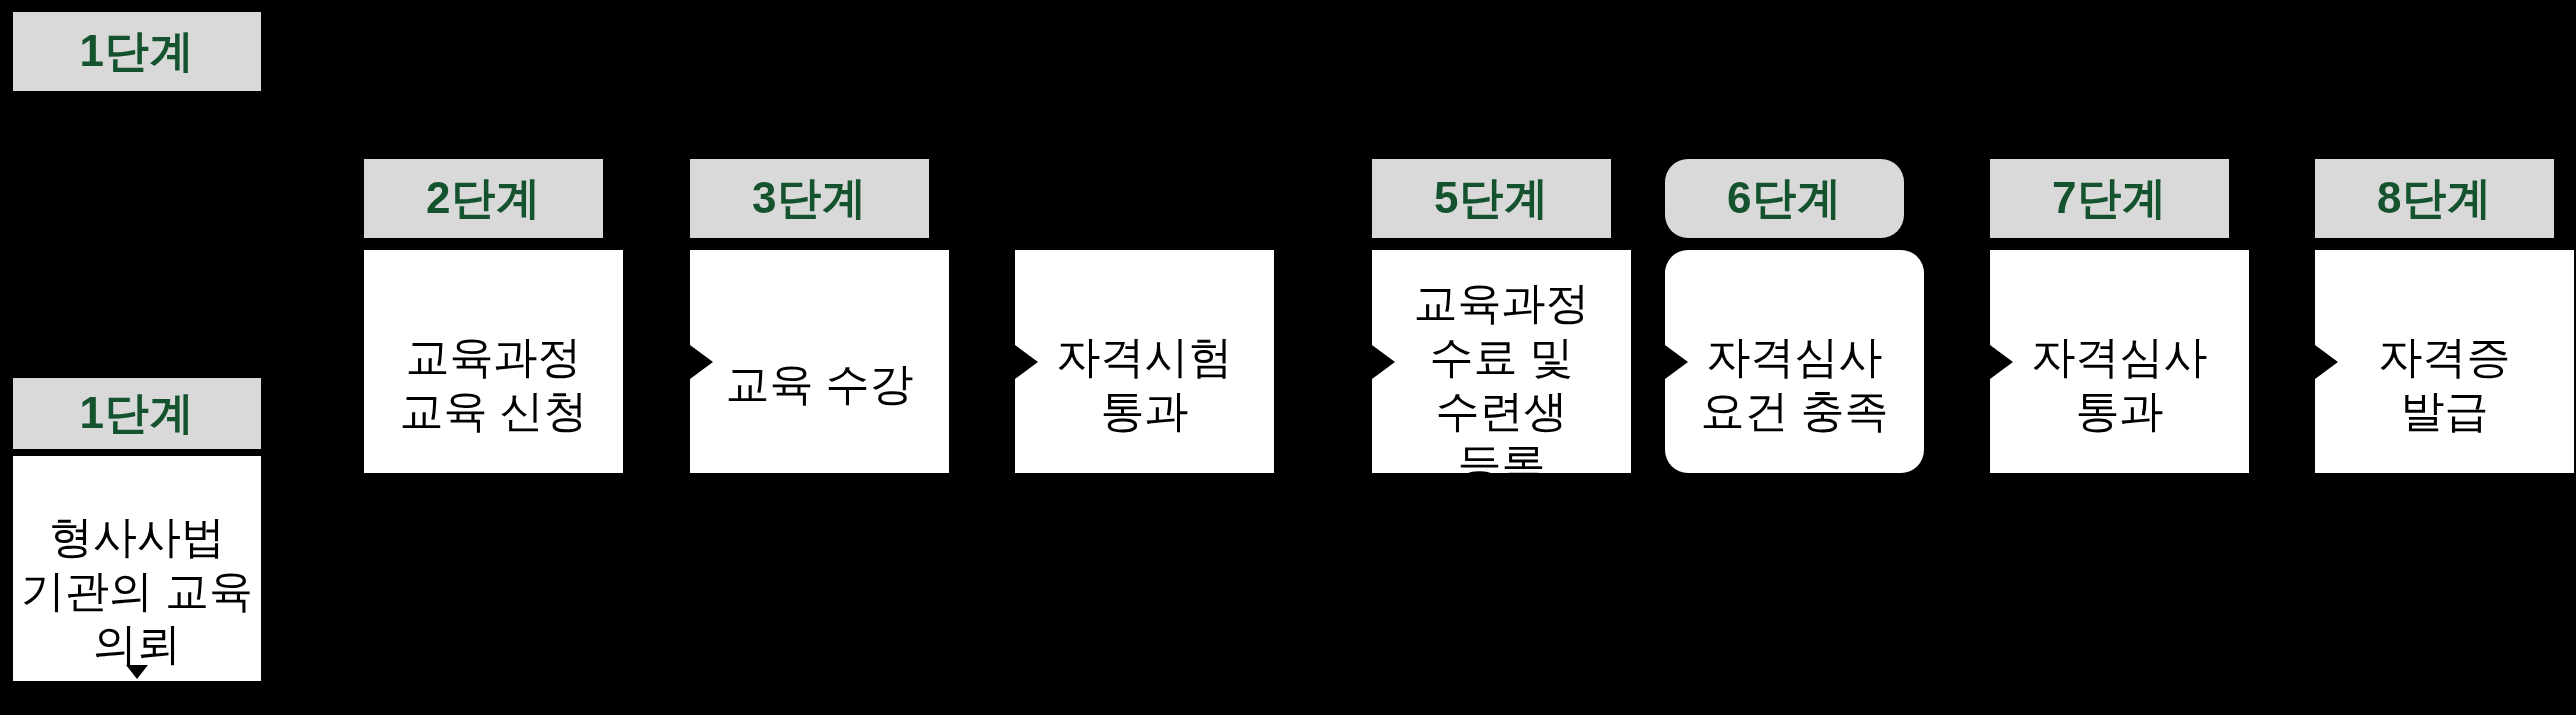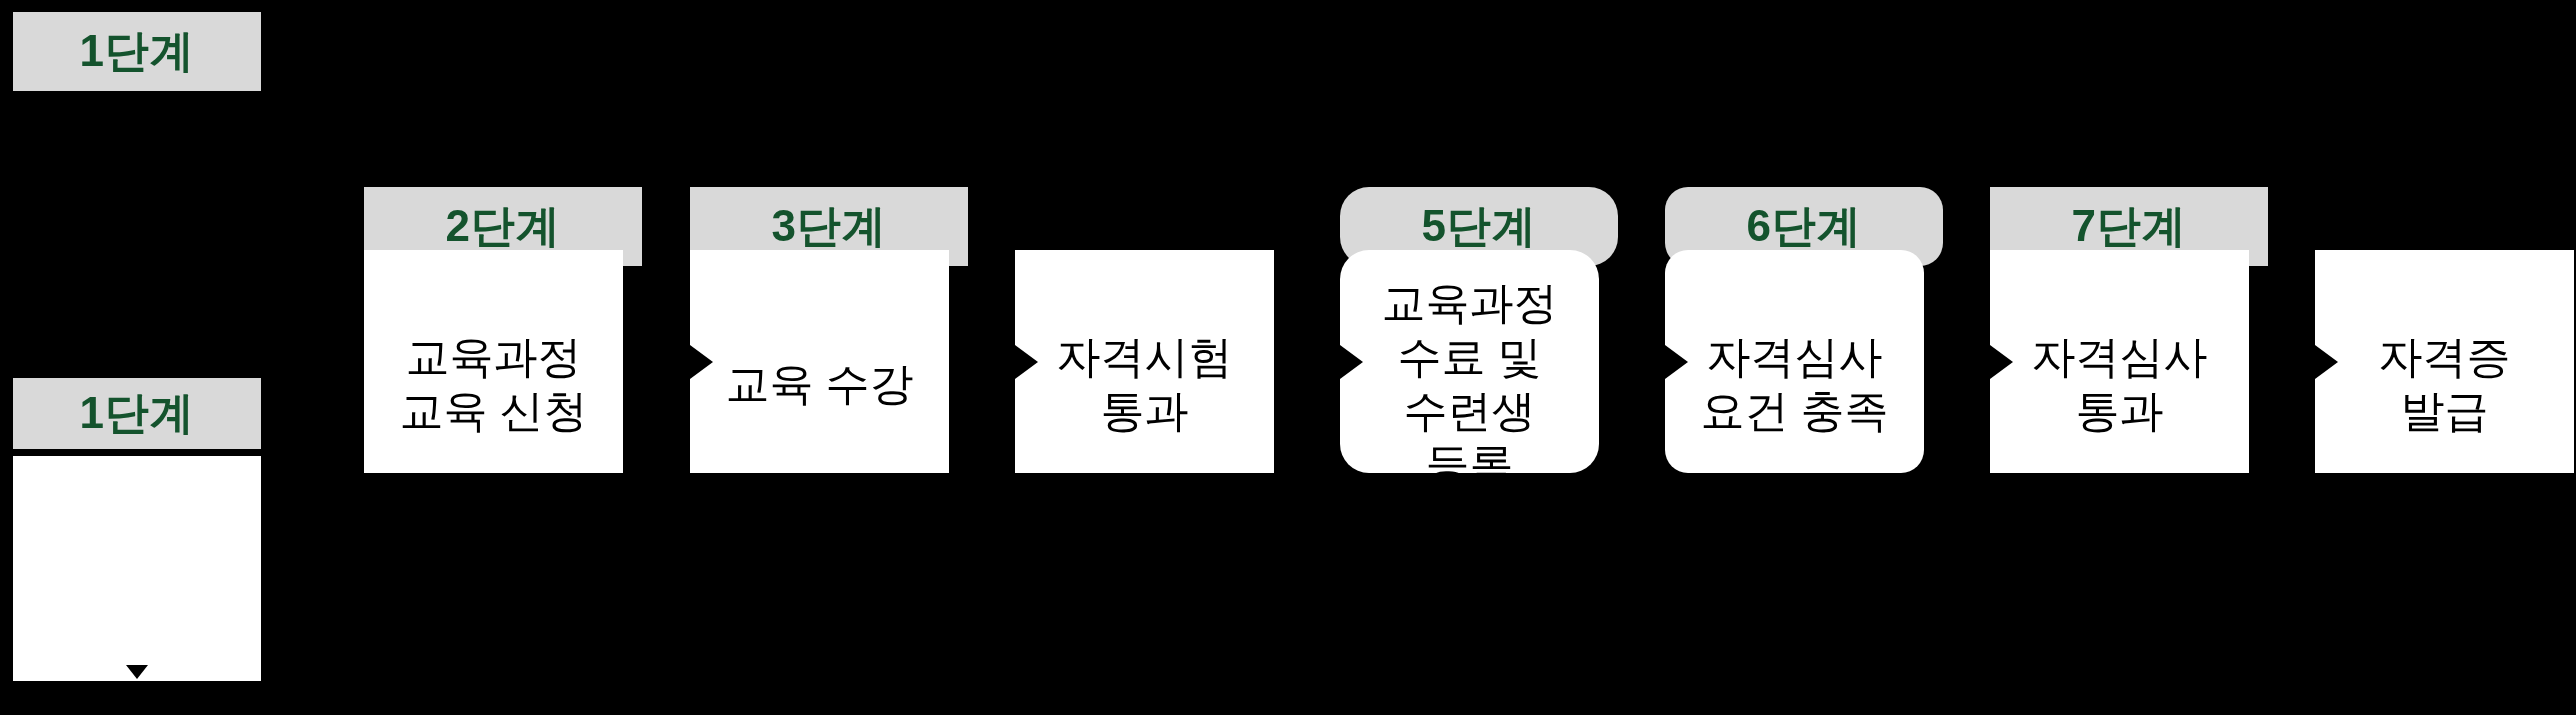--- a/index.html
+++ b/index.html
@@ -37,28 +37,28 @@
     text-align: center;
     font-size: 44px;
     line-height: 1.22;
   }
   .box .content {
     white-space: pre-line;
     width: 100%;
     margin-top: 44px;
   }
   
-  .step-hdr { top: 159px; height: 79px; width: 278px; margin-top: 28px; }
+  .step-hdr { top: 159px; height: 79px; width: 239px; }
   
   .step-box { top: 250px; height: 223px; width: 259px; }
   
   .c0 { left: 364px; }
   .c1 { left: 690px; }
   .c2 { left: 1015px; }
-  .c3 { left: 1340px; border-radius: 29px; }
+  .c3 { left: 1372px; }
   .c4 { left: 1665px; border-radius: 23px; }
   .c5 { left: 1990px; }
   .c6 { left: 2315px; }
   
   .top-hdr   { left: 13px; top: 11.5px;  width: 248px; height: 79px; }
   .s1-hdr    { left: 13px; top: 378px; width: 248px; height: 71px; }
   .s1-box    { left: 13px; top: 456px; width: 248px; height: 225px; }
   
   .arrow-r {
     position: absolute;
@@ -89,20 +89,23 @@
 <div class="canvas">
 
   <div class="hdr top-hdr">
     <span>1단계</span>
   </div>
 
   <div class="hdr s1-hdr">
     <span>1단계</span>
   </div>
   <div class="box s1-box">
+    <span class="content">형사사법
+기관의 교육
+의뢰</span>
     <span class="arrow-d"></span>
   </div>
 
   <div class="hdr step-hdr c0">
     <span>2단계</span>
   </div>
   <div class="box step-box c0">
     <span class="content">교육과정
 교육 신청</span>
   </div>
@@ -143,20 +146,23 @@
 
   <div class="hdr step-hdr c5">
     <span>7단계</span>
   </div>
   <div class="box step-box c5">
     <span class="arrow-r"></span>
     <span class="content">자격심사
 통과</span>
   </div>
 
+  <div class="hdr step-hdr c6">
+    <span>8단계</span>
+  </div>
   <div class="box step-box c6">
     <span class="arrow-r"></span>
     <span class="content">자격증
 발급</span>
   </div>
 
 </div>
 
 
 </body></html>

